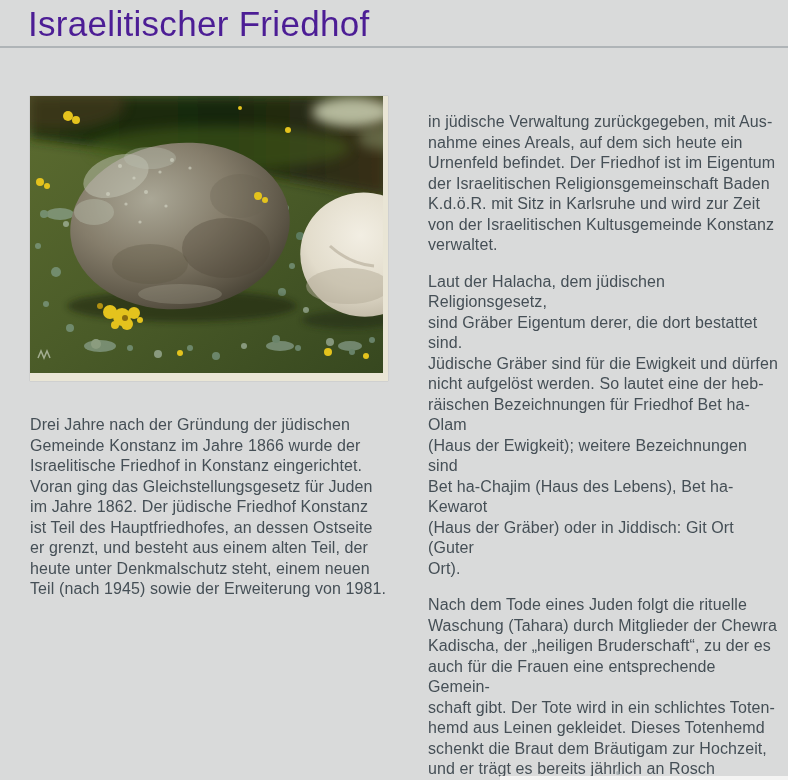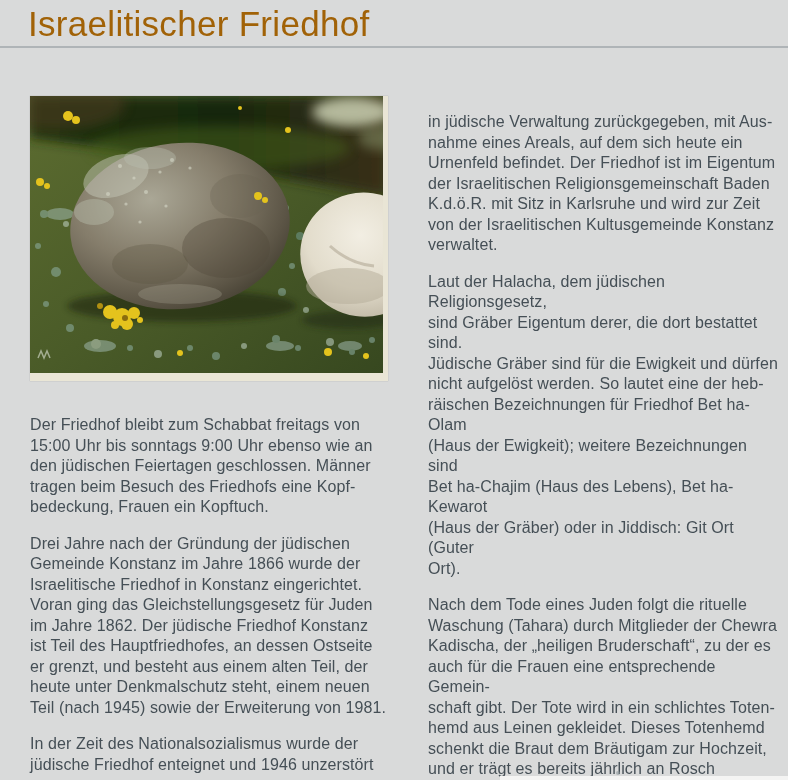--- a/index.html
+++ b/index.html
@@ -4,21 +4,21 @@
 <style>
   html,body{margin:0;padding:0;}
   body{
     width:788px;height:780px;position:relative;overflow:hidden;
     background:#d9dada;
     font-family:"Liberation Sans",sans-serif;
   }
   .page-title{
     position:absolute;left:28px;top:4px;margin:0;
     font-size:35px;font-weight:400;letter-spacing:.3px;
-    color:#a16207;
+    color:#4c1d95;
   }
   .title-rule{
     position:absolute;left:0;top:46px;width:788px;height:2px;
     background:rgba(125,134,139,.45);
   }
   .photo{
     position:absolute;left:30px;top:96px;width:358px;height:285px;margin:0;
     box-shadow:0 0 1px rgba(0,0,0,.25);
   }
   .photo svg{display:block;width:100%;height:100%;}
@@ -182,36 +182,29 @@
     <path d="M8,262 l3,-7 3,7 3,-7 3,7" stroke="#dde2d6" stroke-width="1.5" fill="none" opacity=".6"></path>
 
     <g>
       <rect x="353" y="0" width="5" height="285" fill="#e9e5d5"></rect>
       <rect x="0" y="277" width="358" height="8" fill="#eae6d6"></rect>
     </g>
   </svg>
 </figure>
 
 <div class="col col-left">
-  <p>Der Friedhof bleibt zum Schabbat freitags von
-15:00 Uhr bis sonntags 9:00 Uhr ebenso wie an
-den jüdischen Feiertagen geschlossen. Männer
-tragen beim Besuch des Friedhofs eine Kopf-
-bedeckung, Frauen ein Kopftuch.</p>
   <p>Drei Jahre nach der Gründung der jüdischen
 Gemeinde Konstanz im Jahre 1866 wurde der
 Israelitische Friedhof in Konstanz eingerichtet.
 Voran ging das Gleichstellungsgesetz für Juden
 im Jahre 1862. Der jüdische Friedhof Konstanz
 ist Teil des Hauptfriedhofes, an dessen Ostseite
 er grenzt, und besteht aus einem alten Teil, der
 heute unter Denkmalschutz steht, einem neuen
 Teil (nach 1945) sowie der Erweiterung von 1981.</p>
-  <p>In der Zeit des Nationalsozialismus wurde der
-jüdische Friedhof enteignet und 1946 unzerstört</p>
 </div>
 
 <div class="col col-right">
   <p>in jüdische Verwaltung zurückgegeben, mit Aus-
 nahme eines Areals, auf dem sich heute ein
 Urnenfeld befindet. Der Friedhof ist im Eigentum
 der Israelitischen Religionsgemeinschaft Baden
 K.d.ö.R. mit Sitz in Karlsruhe und wird zur Zeit
 von der Israelitischen Kultusgemeinde Konstanz
 verwaltet.</p>

